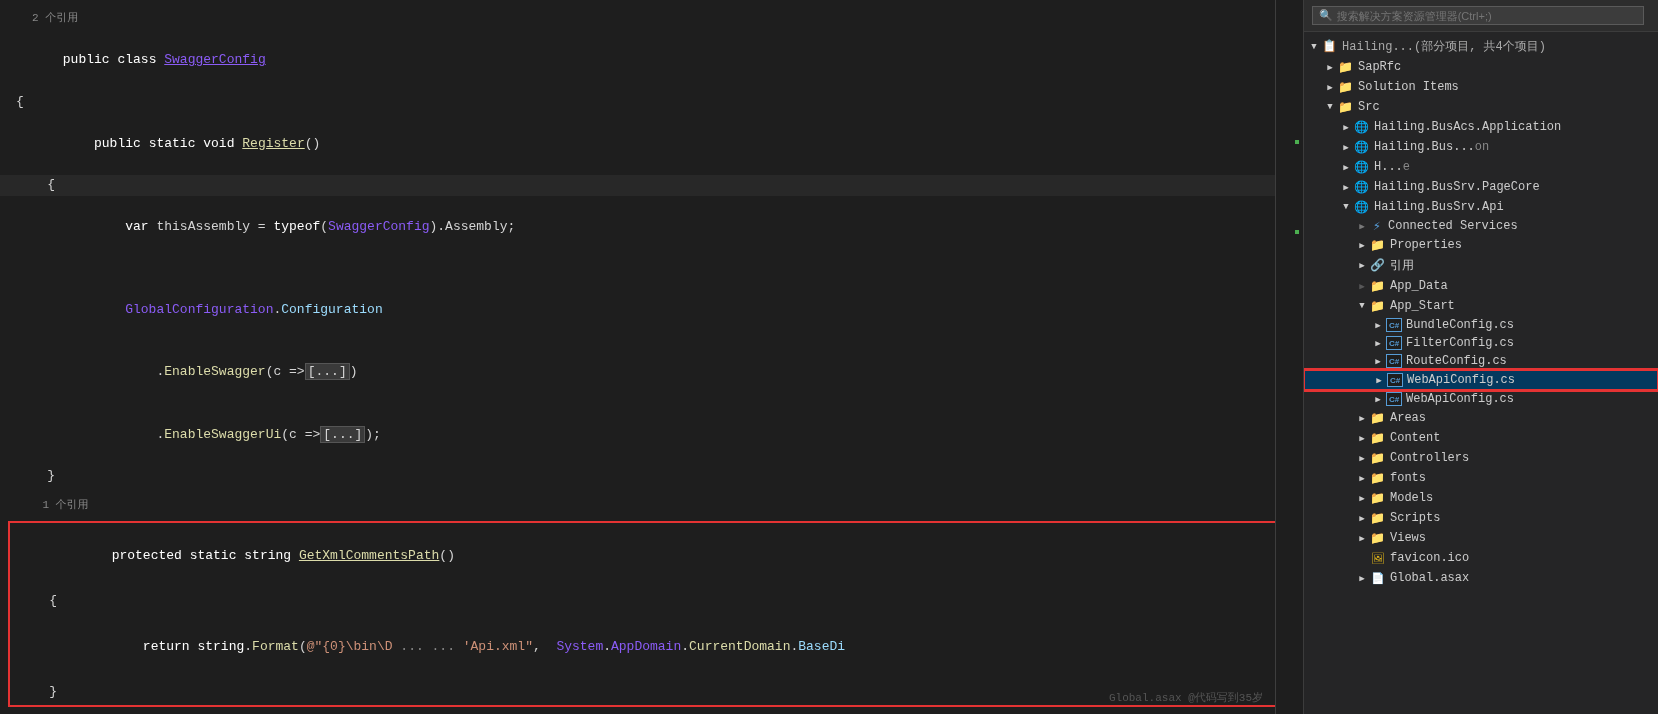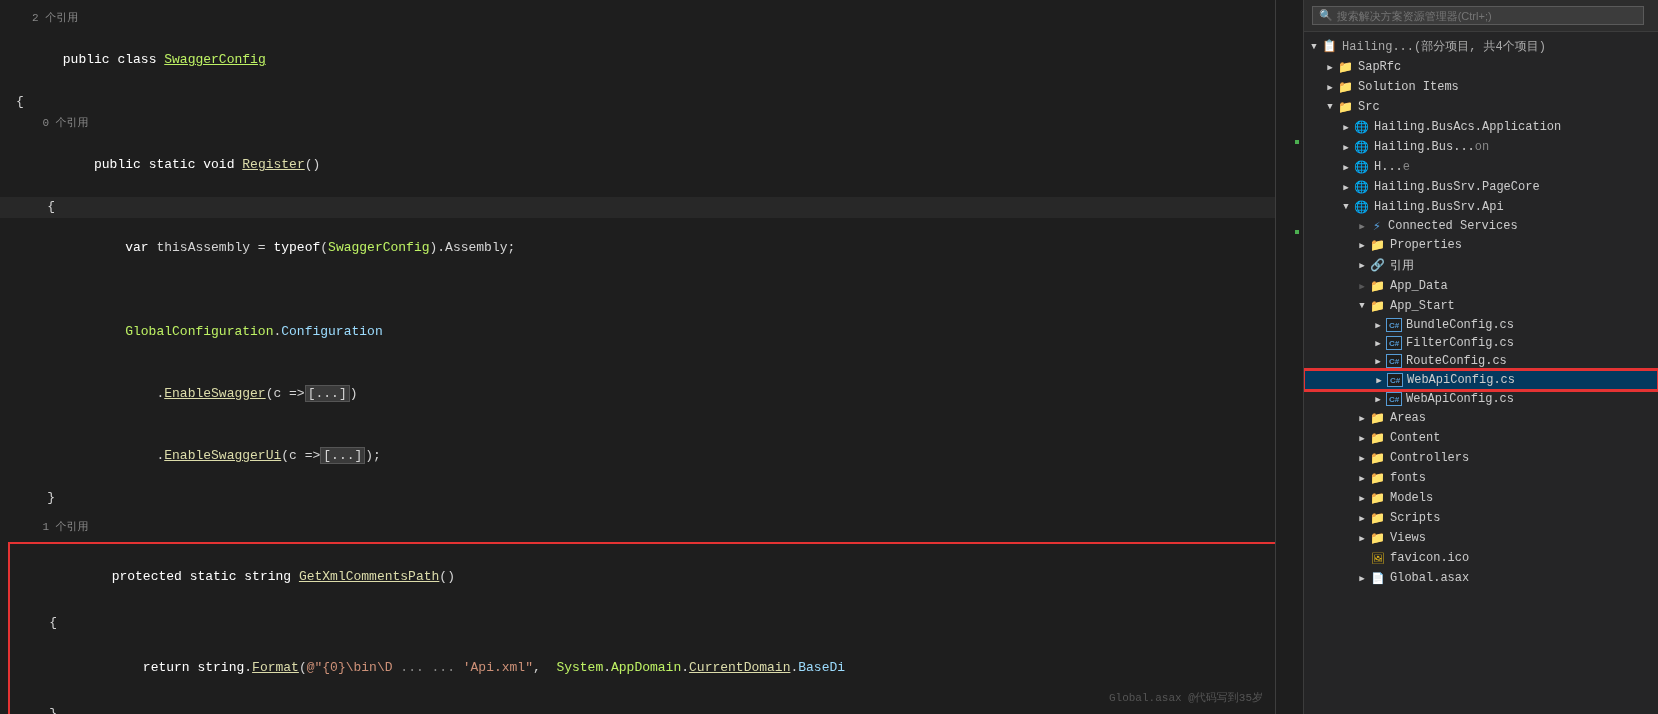--- a/index.html
+++ b/index.html
@@ -30,23 +30,23 @@
       padding: 0 8px 0 16px;
       white-space: pre;
     }
 
     .line-highlight {
       background: #282828;
     }
 
     
     .kw { color: #ffffff; }      
-    .fn { color: #dcdcaa; text-decoration: underline; }       
+    .fn { color: #dcdcaa; }       
     .str { color: #ce9178; }
-    .cyan-text { color: #bef264; }
+    .cyan-text { color: #8b5cf6; }
     .light-blue { color: #9cdcfe; }
 
     .ref-line {
       color: #888888;
       font-size: 11px;
       padding: 2px 8px 2px 16px;
     }
 
     
     .solution-panel {
@@ -196,23 +196,20 @@
   <div class="code-line">
     <span>
       <span class="kw">public</span> <span class="kw">class</span> <span class="cyan-text" style="text-decoration:underline;">SwaggerConfig</span>
     </span>
   </div>
 
   <div class="code-line">
     <span>{</span>
   </div>
 
-  <div class="code-line">
-    <span class="ref-line" style="padding-left:0;">    0 个引用</span>
-  </div>
 
   <div class="code-line">
     <span>
       &nbsp;&nbsp;&nbsp;&nbsp;<span class="kw">public</span> <span class="kw">static</span> <span class="kw">void</span> <span class="fn" style="text-decoration:underline;">Register</span>()
     </span>
   </div>
 
   <div class="code-line line-highlight">
     <span>&nbsp;&nbsp;&nbsp;&nbsp;{</span>
   </div>

